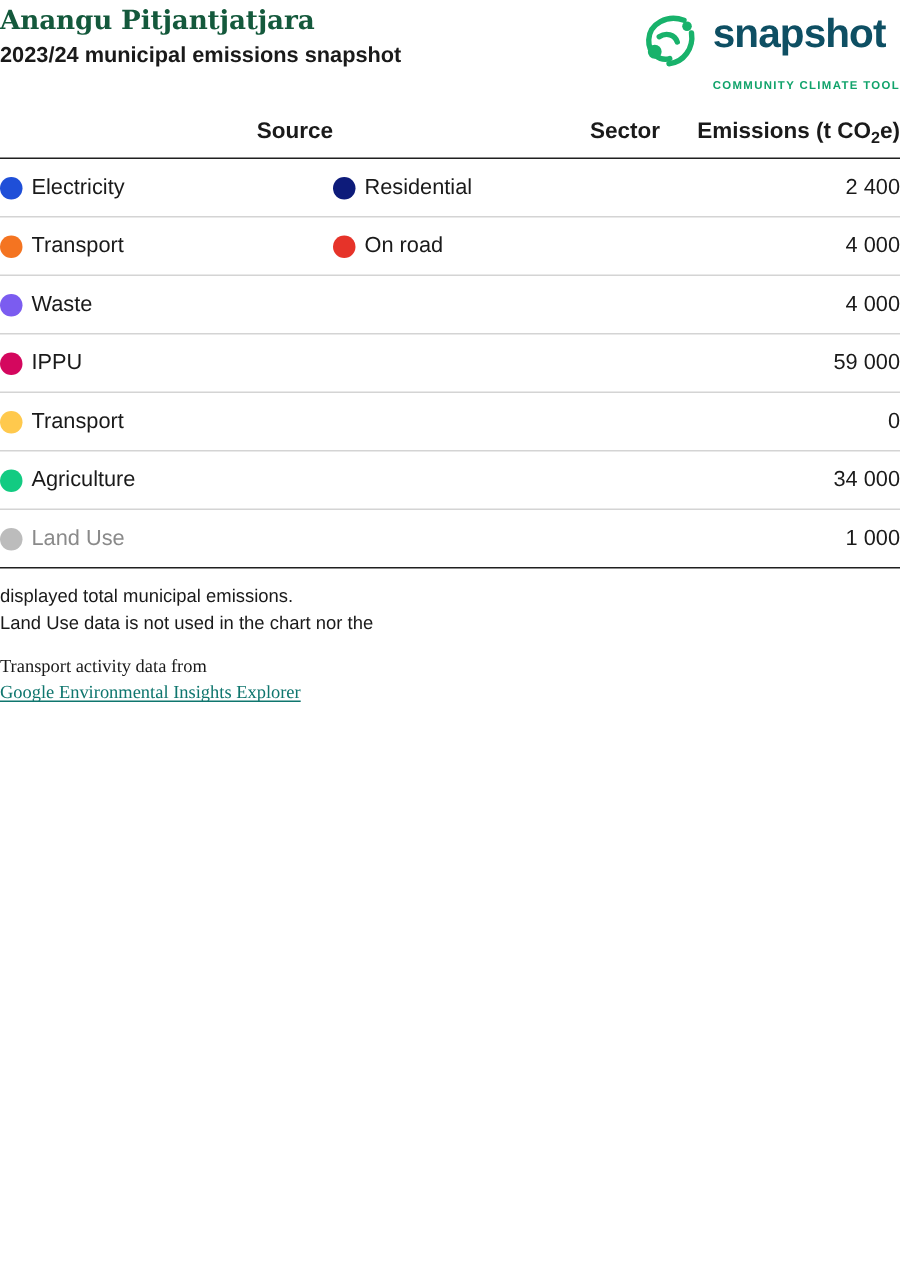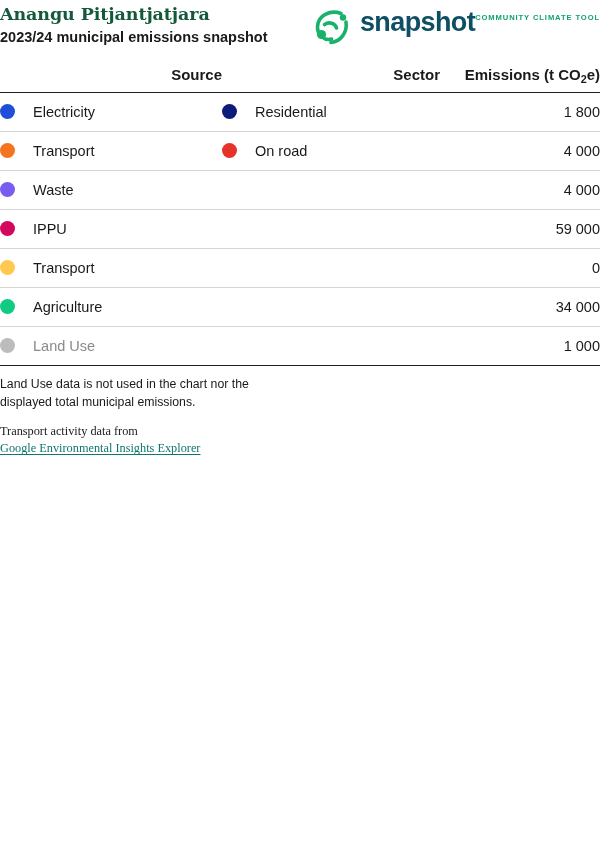--- a/index.html
+++ b/index.html
@@ -58,36 +58,37 @@
     padding-top: 2px;
     padding-right: 0;
   }
   .logo-mark {
     width: 42px;
     height: 42px;
     flex: 0 0 auto;
   }
   .logo-text-wrap {
     display: flex;
+    flex-direction: column;
     justify-content: flex-start;
     padding-top: 3px;
   }
   .logo-word {
     font-size: 27px;
     font-weight: 700;
     color: #0e4f63;
     line-height: 1;
     letter-spacing: -0.6px;
   }
   .logo-tagline {
     font-size: 7.6px;
     font-weight: 700;
     color: #11a36b;
     letter-spacing: 0.9px;
-    margin-top: 4px;
+    margin-top: 16px;
   }
 
   
   .table {
     width: 600px;
     margin-top: 12px;
     border-collapse: collapse;
     table-layout: fixed;
   }
   .table th {
@@ -111,22 +112,22 @@
     vertical-align: middle;
     font-size: 14.5px;
     color: #1a1a1a;
   }
   .table tr:last-child td {
     border-bottom: 1.5px solid #1f1f1f;
     margin-left: 36px;
   }
   .cell-inner {
     display: flex;
-    align-items: flex-start;
-    gap: 18px;
+    align-items: flex-end;
+    gap: 6px;
   }
   .dot {
     width: 15px;
     height: 15px;
     border-radius: 50%;
     flex: 0 0 auto;
     display: inline-block;
   }
   .emis {
     text-align: right;
@@ -211,21 +212,21 @@
               <span class="dot" style="background: rgb(31, 79, 216);"></span>
               <span>Electricity</span>
             </div>
           </td>
           <td>
             <div class="cell-inner">
               <span class="dot" style="background: rgb(13, 27, 122);"></span>
               <span>Residential</span>
             </div>
           </td>
-          <td class="emis">1 800</td>
+          <td class="emis">2 400</td>
         </tr>
         <tr>
           <td>
             <div class="cell-inner">
               <span class="dot" style="background: rgb(244, 116, 33);"></span>
               <span>Transport</span>
             </div>
           </td>
           <td>
             <div class="cell-inner">
@@ -283,22 +284,22 @@
             </div>
           </td>
           <td></td>
           <td class="emis muted">1 000</td>
         </tr>
       </tbody>
   </table>
 
   <div class="notes">
     <div class="note-block">
+      <div>displayed total municipal emissions.</div>
       <div>Land Use data is not used in the chart nor the</div>
-      <div>displayed total municipal emissions.</div>
     </div>
     <div class="note-block">
       <div>Transport activity data from</div>
       <a class="note-link">Google Environmental Insights Explorer</a>
     </div>
   </div>
 
 </div>
 
 </body></html>

